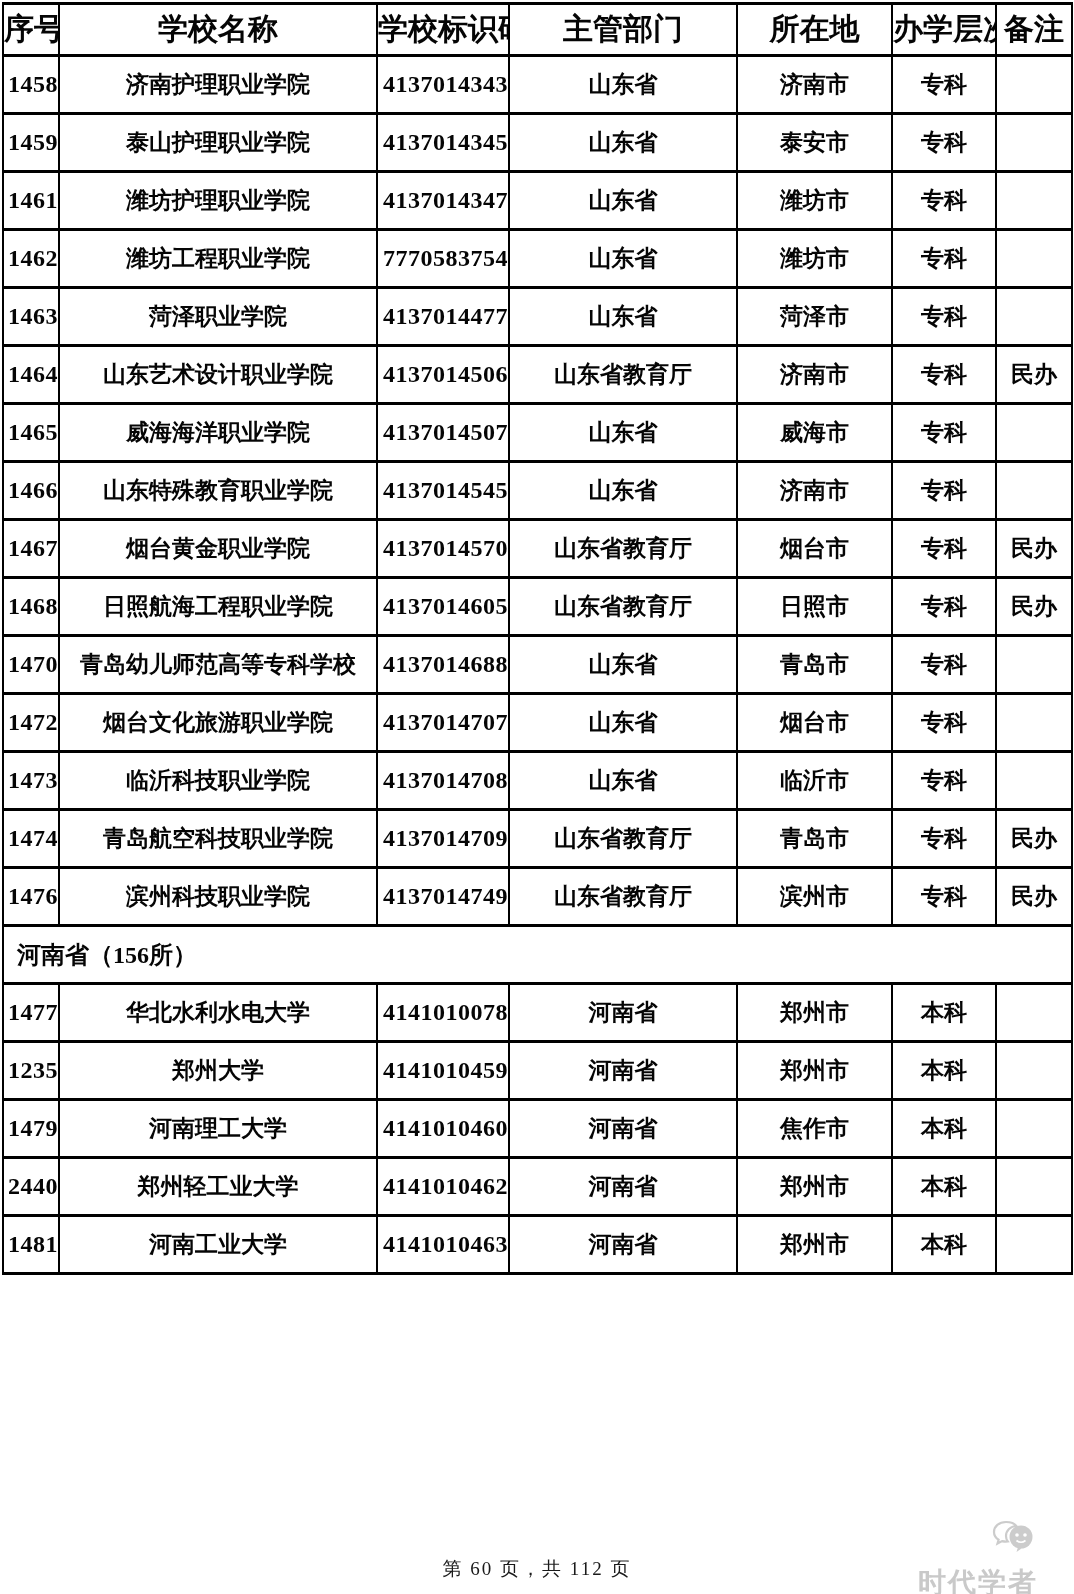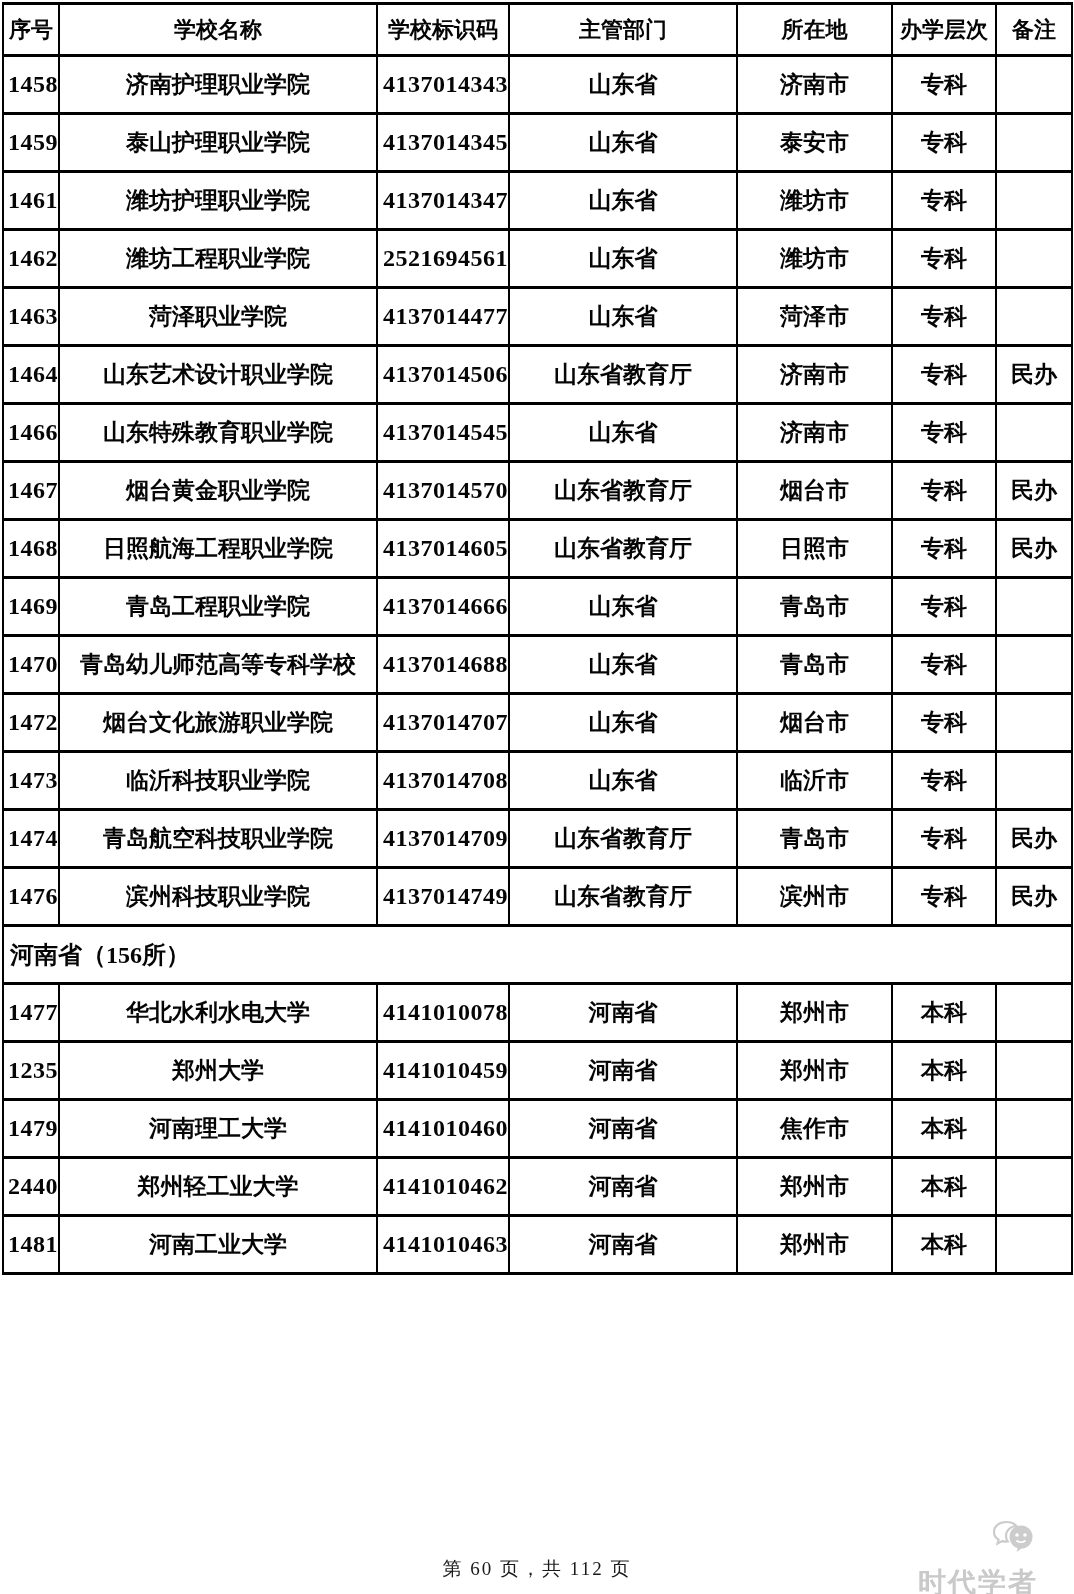--- a/index.html
+++ b/index.html
@@ -23,35 +23,35 @@
     border-top-width:3px;
     border-bottom-width:3px;
     text-align:center;
     vertical-align:middle;
     font-weight:700;
     overflow:hidden;
     white-space:nowrap;
   }
   .school-table thead tr { height:52px; }
   .school-table tbody tr { height:58px; }
-  .school-table th { font-size:22px; }
+  .school-table th { font-size:30px; }
   .school-table td { font-size:23px; }
   td.c-no, td.c-code { font-size:24px; letter-spacing:0.5px;text-align:right; }
   col.c-no    { width:56px; }
   col.c-name  { width:318px; }
   col.c-code  { width:132px; }
   col.c-dept  { width:228px; }
   col.c-city  { width:155px; }
   col.c-level { width:104px; }
   col.c-note  { width:76px; }
   tr.section-row { height:55px; }
   td.section-cell {
     text-align:left;
     font-size:24px;
-    padding-left:6px;
+    padding-left:13px;
   }
   .footer {
     position:absolute;
     top:1556px; left:0;
     width:100%;
     text-align:center;
     font-size:19px;
     font-weight:400;
     color:#1a1a1a;
     letter-spacing:2px;
@@ -126,21 +126,21 @@
           <td class="c-name">潍坊护理职业学院</td>
           <td class="c-code">4137014347</td>
           <td class="c-dept">山东省</td>
           <td class="c-city">潍坊市</td>
           <td class="c-level">专科</td>
           <td class="c-note"></td>
         </tr>
         <tr>
           <td class="c-no">1462</td>
           <td class="c-name">潍坊工程职业学院</td>
-          <td class="c-code">2521694561</td>
+          <td class="c-code">7770583754</td>
           <td class="c-dept">山东省</td>
           <td class="c-city">潍坊市</td>
           <td class="c-level">专科</td>
           <td class="c-note"></td>
         </tr>
         <tr>
           <td class="c-no">1463</td>
           <td class="c-name">菏泽职业学院</td>
           <td class="c-code">4137014477</td>
           <td class="c-dept">山东省</td>
@@ -151,20 +151,29 @@
         <tr>
           <td class="c-no">1464</td>
           <td class="c-name">山东艺术设计职业学院</td>
           <td class="c-code">4137014506</td>
           <td class="c-dept">山东省教育厅</td>
           <td class="c-city">济南市</td>
           <td class="c-level">专科</td>
           <td class="c-note">民办</td>
         </tr>
         <tr>
+          <td class="c-no">1465</td>
+          <td class="c-name">威海海洋职业学院</td>
+          <td class="c-code">4137014507</td>
+          <td class="c-dept">山东省</td>
+          <td class="c-city">威海市</td>
+          <td class="c-level">专科</td>
+          <td class="c-note"></td>
+        </tr>
+        <tr>
           <td class="c-no">1466</td>
           <td class="c-name">山东特殊教育职业学院</td>
           <td class="c-code">4137014545</td>
           <td class="c-dept">山东省</td>
           <td class="c-city">济南市</td>
           <td class="c-level">专科</td>
           <td class="c-note"></td>
         </tr>
         <tr>
           <td class="c-no">1467</td>
@@ -176,29 +185,20 @@
           <td class="c-note">民办</td>
         </tr>
         <tr>
           <td class="c-no">1468</td>
           <td class="c-name">日照航海工程职业学院</td>
           <td class="c-code">4137014605</td>
           <td class="c-dept">山东省教育厅</td>
           <td class="c-city">日照市</td>
           <td class="c-level">专科</td>
           <td class="c-note">民办</td>
-        </tr>
-        <tr>
-          <td class="c-no">1469</td>
-          <td class="c-name">青岛工程职业学院</td>
-          <td class="c-code">4137014666</td>
-          <td class="c-dept">山东省</td>
-          <td class="c-city">青岛市</td>
-          <td class="c-level">专科</td>
-          <td class="c-note"></td>
         </tr>
         <tr>
           <td class="c-no">1470</td>
           <td class="c-name">青岛幼儿师范高等专科学校</td>
           <td class="c-code">4137014688</td>
           <td class="c-dept">山东省</td>
           <td class="c-city">青岛市</td>
           <td class="c-level">专科</td>
           <td class="c-note"></td>
         </tr>

